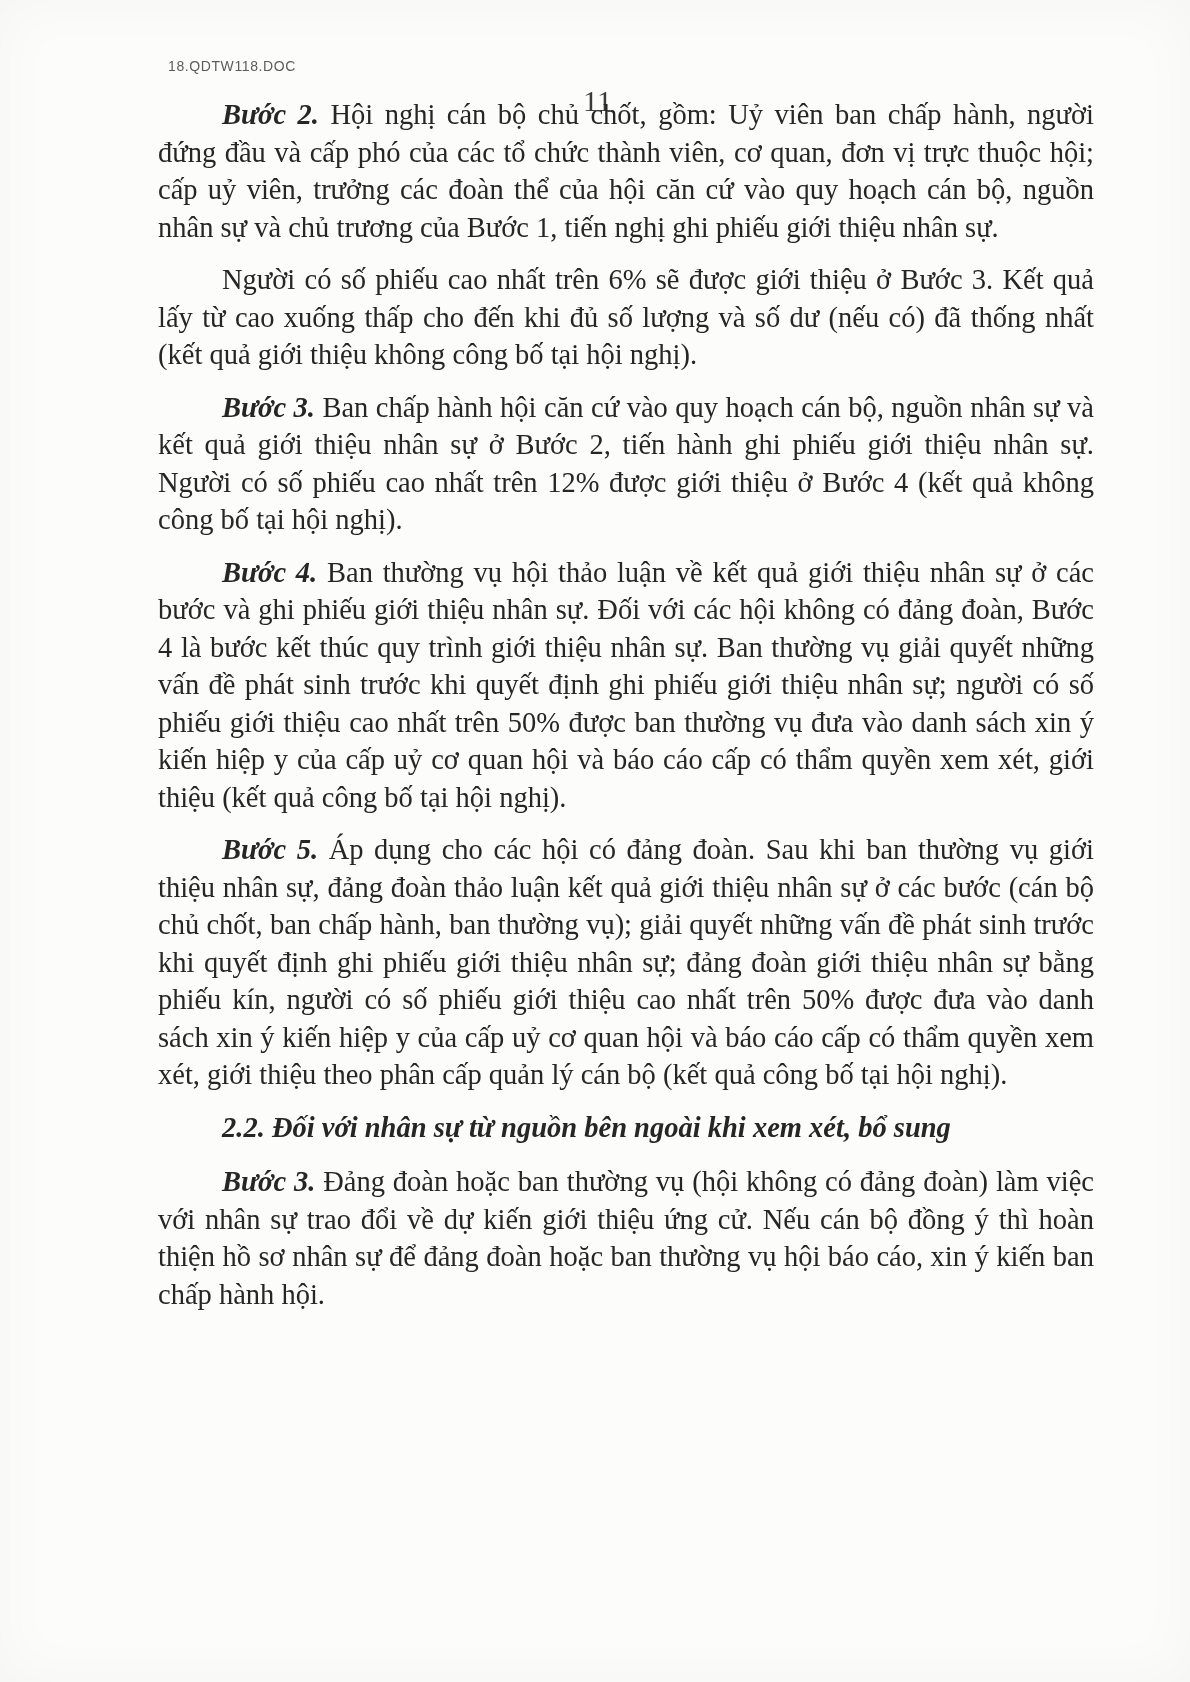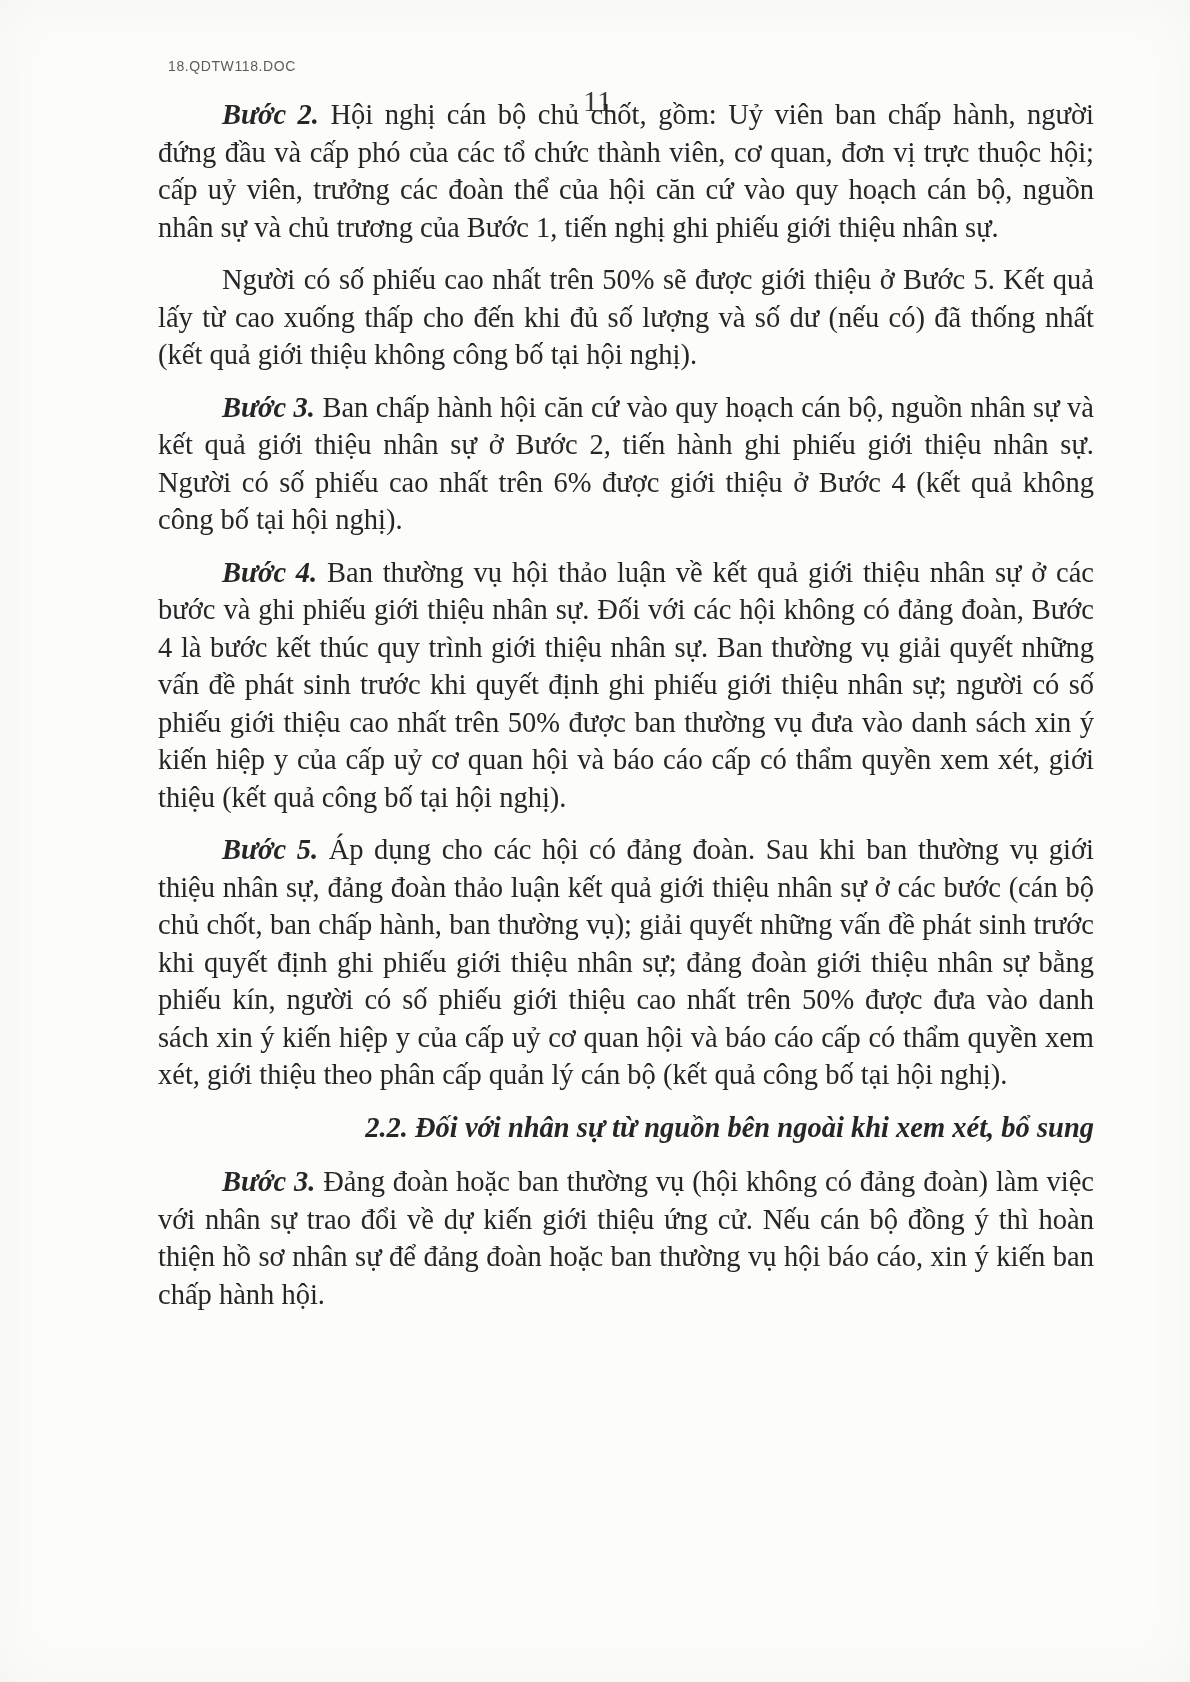--- a/index.html
+++ b/index.html
@@ -32,38 +32,38 @@
   }
   p.para {
     margin:0 0 15px 0;
     font-size:28.5px;
     line-height:37.5px;
     text-align:justify;
     text-indent:64px;
   }
   p.para.heading {
     font-weight:bold; font-style:italic;
-    text-align:right;
+    text-align:left;
     margin-top:6px; margin-bottom:17px;
   }
   .run-bold-italic { font-weight:bold; font-style:italic;margin-top:44px; }
   .run-italic { }
   .run-normal { font-weight:normal; font-style:normal; }
 </style>
 </head>
 <body>
 
 <div class="page">
   <div class="header">
     <span class="doc-code">18.QDTW118.DOC</span>
     <span class="page-number">11</span>
   </div>
 
   <div class="body-text">
       <p class="para"><span class="run-bold-italic">Bước 2.</span><span class="run-normal"> Hội nghị cán bộ chủ chốt, gồm: Uỷ viên ban chấp hành, người đứng đầu và cấp phó của các tổ chức thành viên, cơ quan, đơn vị trực thuộc hội; cấp uỷ viên, trưởng các đoàn thể của hội căn cứ vào quy hoạch cán bộ, nguồn nhân sự và chủ trương của Bước 1, tiến nghị ghi phiếu giới thiệu nhân sự.</span></p>
-      <p class="para"><span class="run-normal">Người có số phiếu cao nhất trên 50% sẽ được giới thiệu ở Bước 5. Kết quả lấy từ cao xuống thấp cho đến khi đủ số lượng và số dư (nếu có) đã thống nhất </span><span class="run-italic">(kết quả giới thiệu không công bố tại hội nghị).</span></p>
-      <p class="para"><span class="run-bold-italic">Bước 3.</span><span class="run-normal"> Ban chấp hành hội căn cứ vào quy hoạch cán bộ, nguồn nhân sự và kết quả giới thiệu nhân sự ở Bước 2, tiến hành ghi phiếu giới thiệu nhân sự. Người có số phiếu cao nhất trên 6% được giới thiệu ở Bước 4 </span><span class="run-italic">(kết quả không công bố tại hội nghị).</span></p>
+      <p class="para"><span class="run-normal">Người có số phiếu cao nhất trên 6% sẽ được giới thiệu ở Bước 3. Kết quả lấy từ cao xuống thấp cho đến khi đủ số lượng và số dư (nếu có) đã thống nhất </span><span class="run-italic">(kết quả giới thiệu không công bố tại hội nghị).</span></p>
+      <p class="para"><span class="run-bold-italic">Bước 3.</span><span class="run-normal"> Ban chấp hành hội căn cứ vào quy hoạch cán bộ, nguồn nhân sự và kết quả giới thiệu nhân sự ở Bước 2, tiến hành ghi phiếu giới thiệu nhân sự. Người có số phiếu cao nhất trên 12% được giới thiệu ở Bước 4 </span><span class="run-italic">(kết quả không công bố tại hội nghị).</span></p>
       <p class="para"><span class="run-bold-italic">Bước 4.</span><span class="run-normal"> Ban thường vụ hội thảo luận về kết quả giới thiệu nhân sự ở các bước và ghi phiếu giới thiệu nhân sự. Đối với các hội không có đảng đoàn, Bước 4 là bước kết thúc quy trình giới thiệu nhân sự. Ban thường vụ giải quyết những vấn đề phát sinh trước khi quyết định ghi phiếu giới thiệu nhân sự; người có số phiếu giới thiệu cao nhất trên 50% được ban thường vụ đưa vào danh sách xin ý kiến hiệp y của cấp uỷ cơ quan hội và báo cáo cấp có thẩm quyền xem xét, giới thiệu </span><span class="run-italic">(kết quả công bố tại hội nghị).</span></p>
       <p class="para"><span class="run-bold-italic">Bước 5.</span><span class="run-normal"> Áp dụng cho các hội có đảng đoàn. Sau khi ban thường vụ giới thiệu nhân sự, đảng đoàn thảo luận kết quả giới thiệu nhân sự ở các bước (cán bộ chủ chốt, ban chấp hành, ban thường vụ); giải quyết những vấn đề phát sinh trước khi quyết định ghi phiếu giới thiệu nhân sự; đảng đoàn giới thiệu nhân sự bằng phiếu kín, người có số phiếu giới thiệu cao nhất trên 50% được đưa vào danh sách xin ý kiến hiệp y của cấp uỷ cơ quan hội và báo cáo cấp có thẩm quyền xem xét, giới thiệu theo phân cấp quản lý cán bộ </span><span class="run-italic">(kết quả công bố tại hội nghị).</span></p>
       <p class="para heading"><span class="run-bold-italic">2.2. Đối với nhân sự từ nguồn bên ngoài khi xem xét, bổ sung</span></p>
       <p class="para"><span class="run-bold-italic">Bước 3.</span><span class="run-normal"> Đảng đoàn hoặc ban thường vụ (hội không có đảng đoàn) làm việc với nhân sự trao đổi về dự kiến giới thiệu ứng cử. Nếu cán bộ đồng ý thì hoàn thiện hồ sơ nhân sự để đảng đoàn hoặc ban thường vụ hội báo cáo, xin ý kiến ban chấp hành hội.</span></p>
     </div>
 </div>
 
 </body></html>

